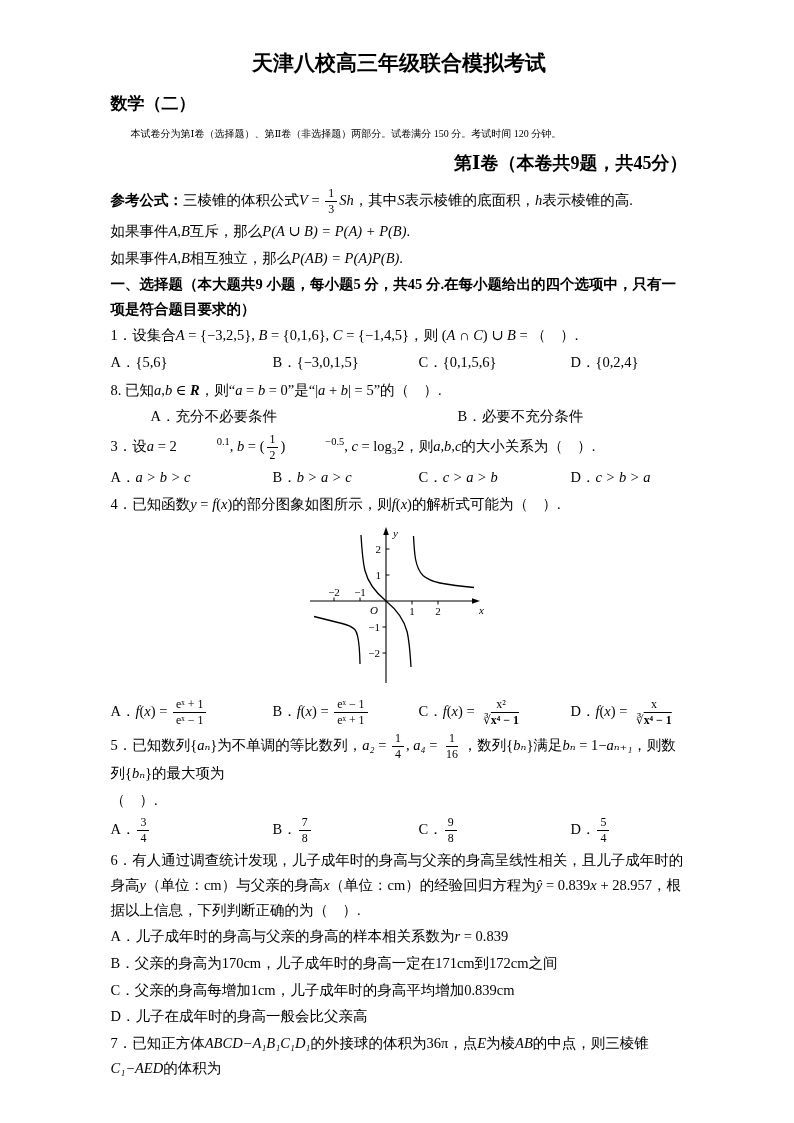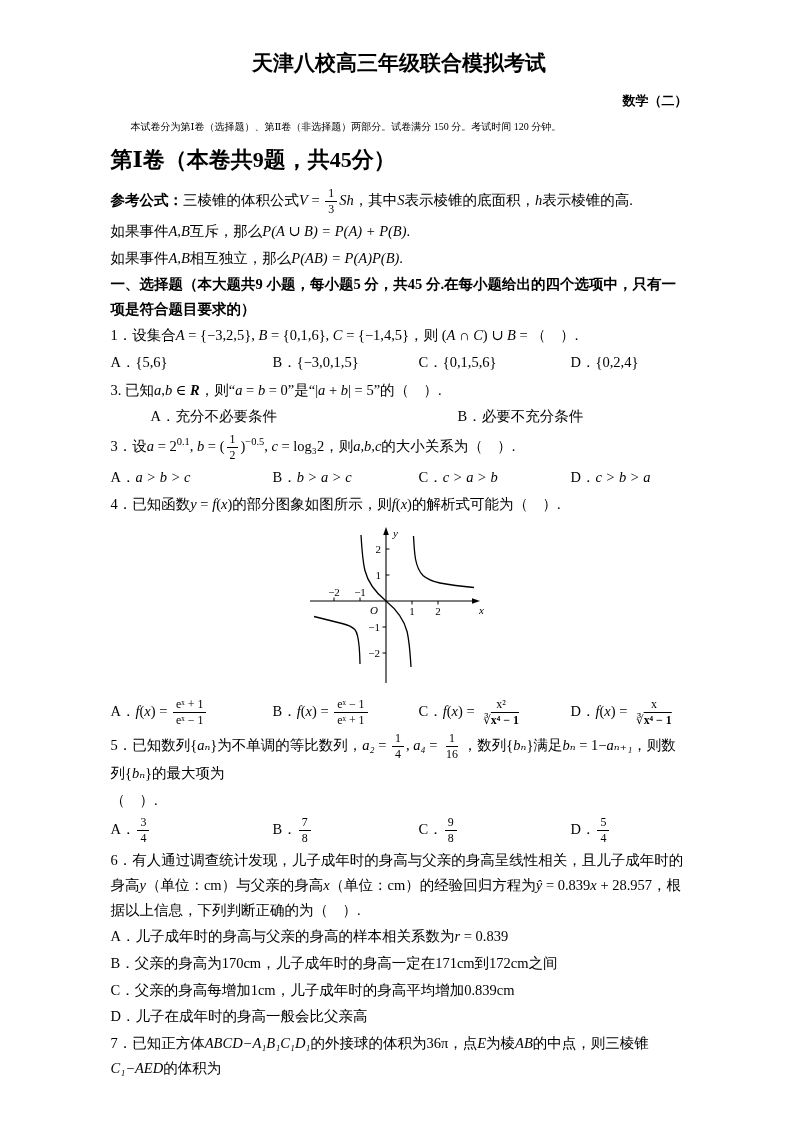--- a/index.html
+++ b/index.html
@@ -3,28 +3,28 @@
 <meta charset="utf-8">
 <style>
   html,body{margin:0;padding:0;background:#ffffff;}
   .page{
     width:709px;height:1123px;margin:0 auto;background:#fff;box-sizing:border-box;
     padding:46px 64px 20px 68px;color:#000;
     font-family:"Liberation Serif","DejaVu Serif",serif;
     font-size:14.5px;line-height:1.7;overflow:hidden;
   }
   .title{text-align:center;font-size:21px;font-weight:bold;margin:0 0 8px 0;}
-  .subtitle{text-align:right;font-size:13px;font-weight:bold;margin:0 0 6px 0;}
+  .subtitle{text-align:left;font-size:17px;font-weight:bold;margin:0 0 6px 0;}
   .intro{text-indent:2em;margin:0 0 4px 0;font-size:10px;}
-  .sec{text-align:left;font-size:22px;font-weight:bold;margin:6px 0 8px 0;}
+  .sec{text-align:right;font-size:18px;font-weight:bold;margin:6px 0 8px 0;}
   .line{margin:0 0 2px 0;}
   .bold{font-weight:bold;}
   .it{font-style:italic;}
   .bd{font-weight:bold;}
-  sup,sub{font-size:0.72em;}
+  sup,sub{font-size:0.72em;margin-left:40px;}
   .frac{display:inline-flex;flex-direction:column;align-items:center;vertical-align:middle;
         font-size:0.82em;line-height:1.25;margin:0 2px;text-align:center;}
   .frac .num{display:block;padding:0 3px;border-bottom:1px solid #000;white-space:nowrap;}
   .frac .den{display:block;padding:0 3px;white-space:nowrap;}
   .rad{text-decoration:overline;font-weight:bold;}
   .opts4{display:flex;margin:0 0 3px 0;align-items:center;}
   .opts4 > span:nth-child(1){width:162px;}
   .opts4 > span:nth-child(2){width:146px;}
   .opts4 > span:nth-child(3){width:152px;}
   .opts2{display:flex;margin:0 0 3px 0;}
@@ -56,21 +56,21 @@
   <p class="line bold">一、选择题（本大题共9 小题，每小题5 分，共45 分.在每小题给出的四个选项中，只有一项是符合题目要求的）</p>
 
   <p class="line"><span>1．设集合</span><span class="it">A</span><span> = {−3,2,5}, </span><span class="it">B</span><span> = {0,1,6}, </span><span class="it">C</span><span> = {−1,4,5}</span><span>，则 (</span><span class="it">A</span><span> ∩ </span><span class="it">C</span><span>) ∪ </span><span class="it">B</span><span> = （　）.</span></p>
   <div class="opts4">
     <span><span>A．{5,6}</span></span>
     <span><span>B．{−3,0,1,5}</span></span>
     <span><span>C．{0,1,5,6}</span></span>
     <span><span>D．{0,2,4}</span></span>
   </div>
 
-  <p class="line"><span>3. 已知</span><span class="it">a,b</span><span> ∈ </span><span class="bd it">R</span><span>，则“</span><span class="it">a</span><span> = </span><span class="it">b</span><span> = 0”是“|</span><span class="it">a</span><span> + </span><span class="it">b</span><span>| = 5”的（　）.</span></p>
+  <p class="line"><span>8. 已知</span><span class="it">a,b</span><span> ∈ </span><span class="bd it">R</span><span>，则“</span><span class="it">a</span><span> = </span><span class="it">b</span><span> = 0”是“|</span><span class="it">a</span><span> + </span><span class="it">b</span><span>| = 5”的（　）.</span></p>
   <div class="opts2">
     <span><span>A．充分不必要条件</span></span>
     <span><span>B．必要不充分条件</span></span>
   </div>
 
   <p class="line"><span>3．设</span><span class="it">a</span><span> = 2</span><sup>0.1</sup><span>, </span><span class="it">b</span><span> = (</span><span class="frac">
         <span class="num">1</span>
         <span class="den">2</span>
       </span><span>)</span><sup>−0.5</sup><span>, </span><span class="it">c</span><span> = log₃2</span><span>，则</span><span class="it">a,b,c</span><span>的大小关系为（　）.</span></p>
   <div class="opts4">

